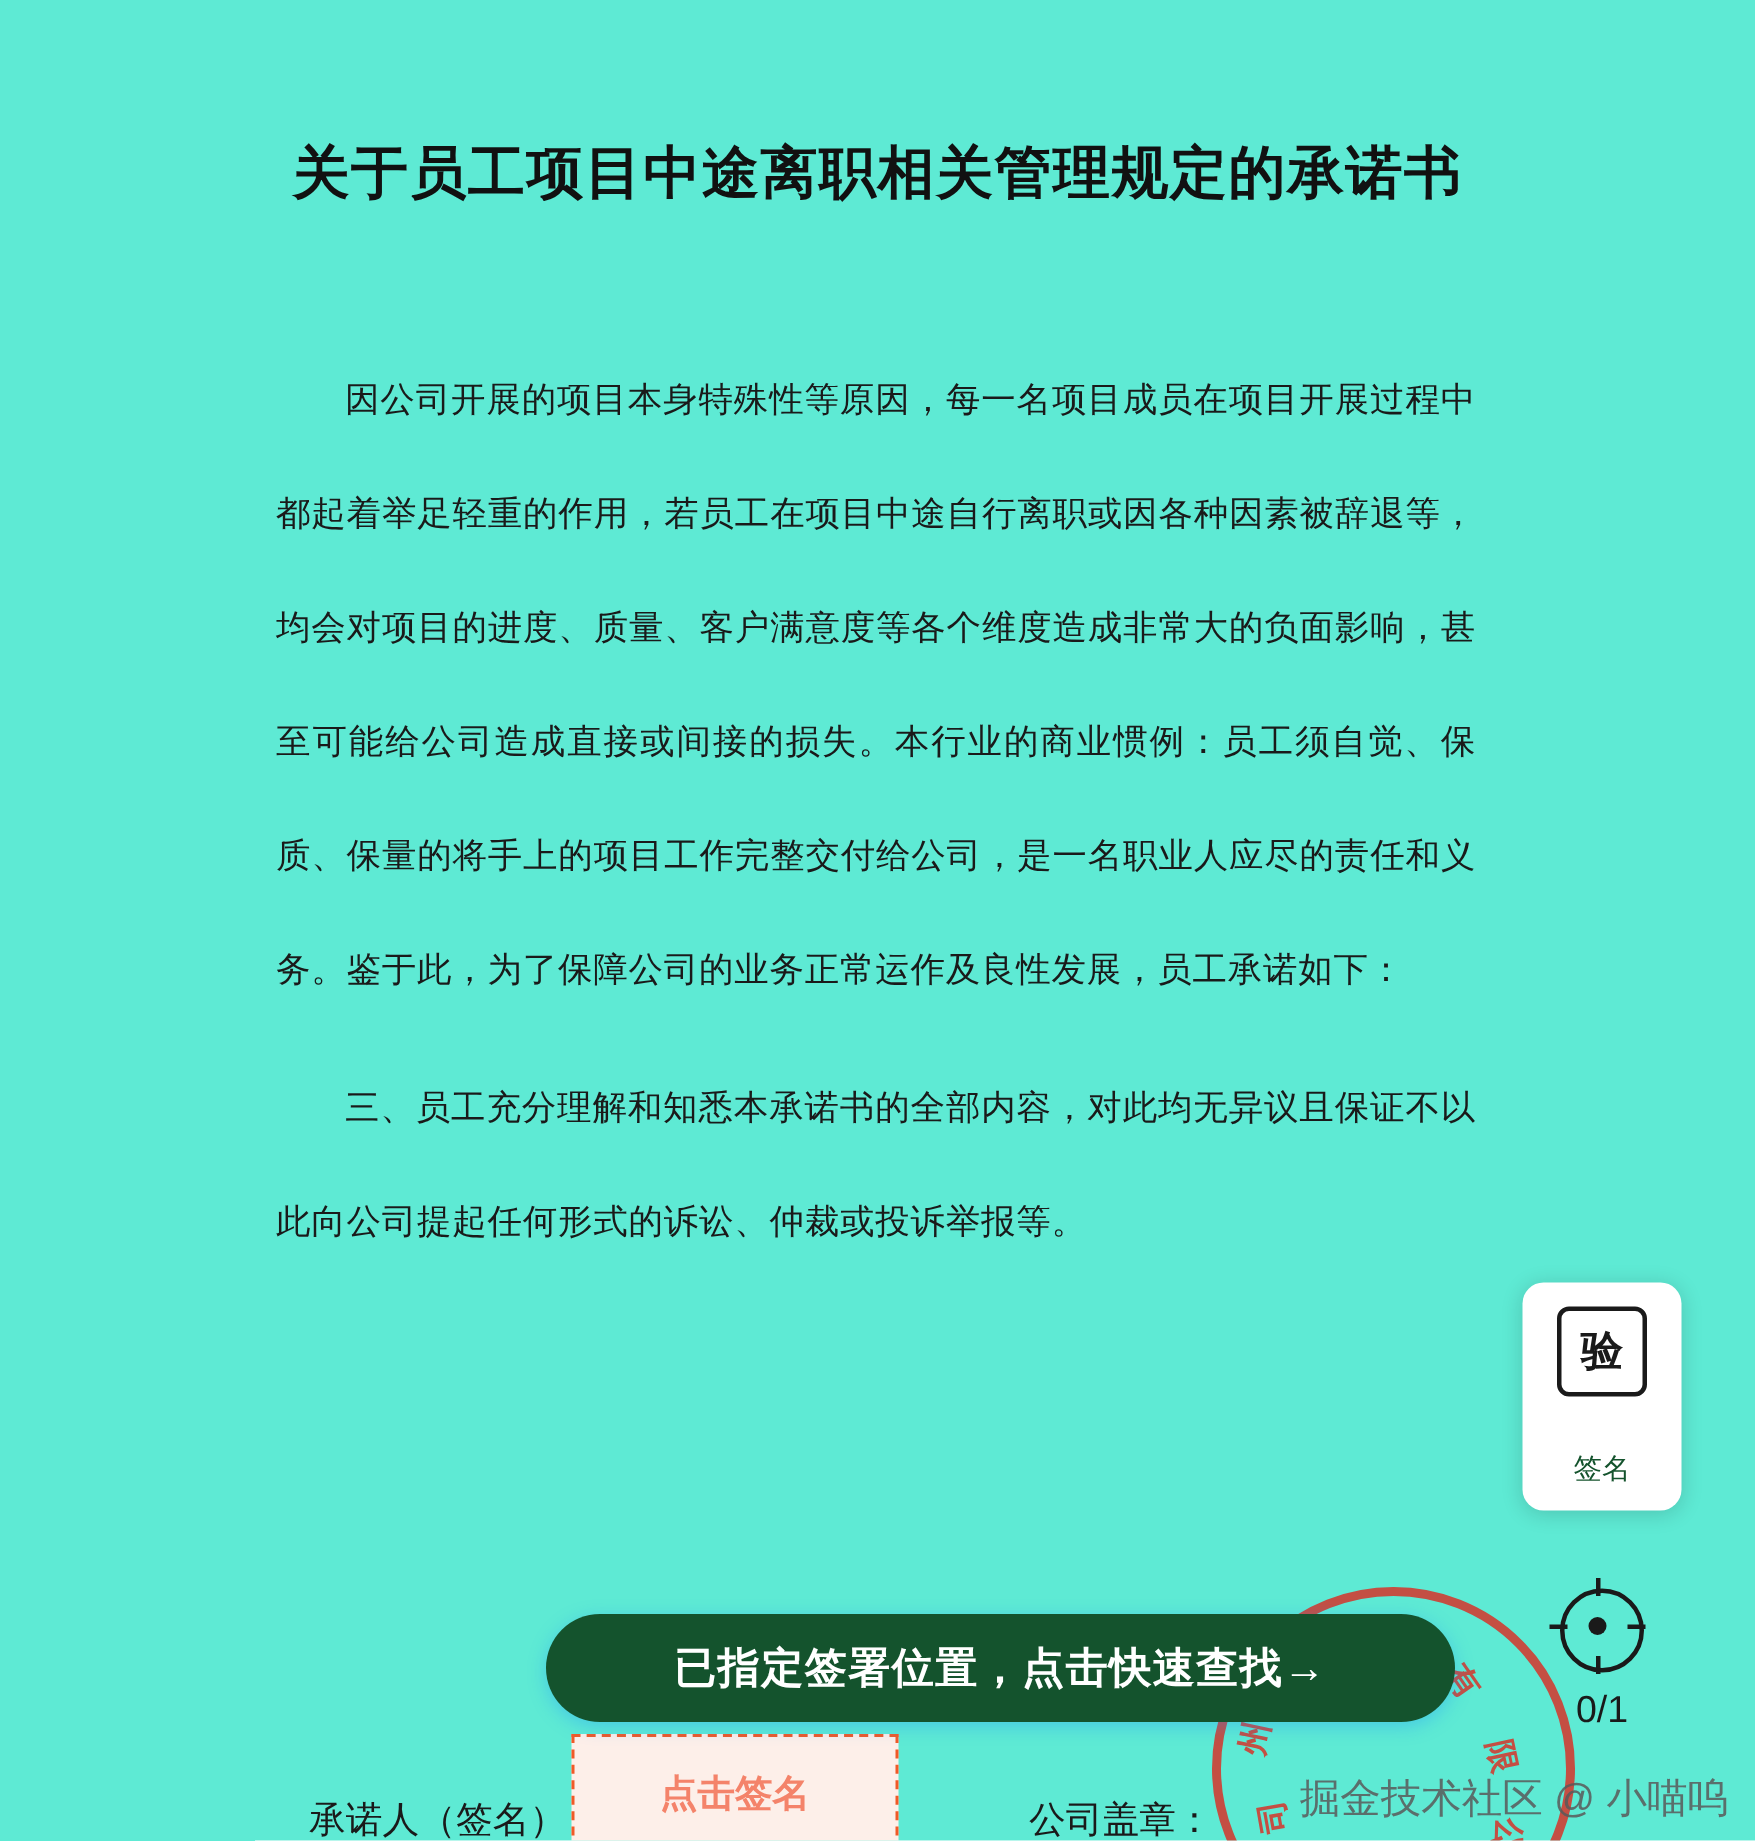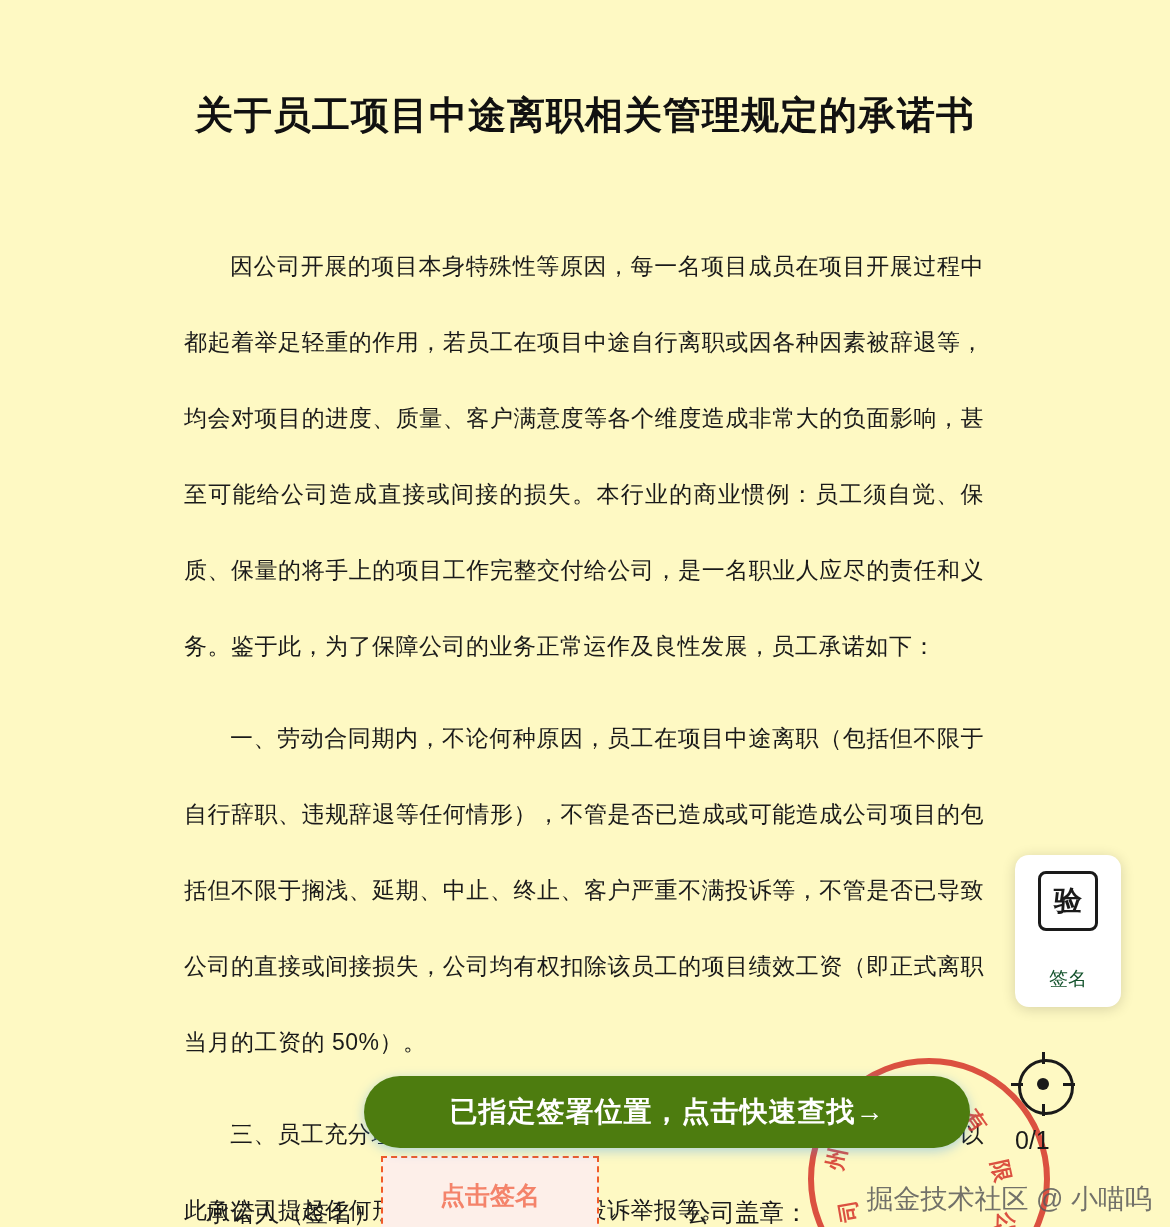--- a/index.html
+++ b/index.html
@@ -15,21 +15,21 @@
     font-family: "Liberation Sans", sans-serif;
     color: #222222;
   }
 
   
   #document-page {
     position: absolute;
     left: 0; top: 0;
     width: 1170px;
     height: 1227px;
-    background: #fef9c3;
+    background: #5eead4;
   }
 
   #doc-title {
     position: absolute;
     left: 0;
     top: 90px;
     width: 1170px;
     text-align: center;
     font-size: 38px;
     font-weight: bold;
@@ -163,21 +163,21 @@
   }
 
   #locator-control {
     position: absolute;
     left: 1015px;
     top: 1056px;
     width: 106px;
     height: 130px;
     display: flex;
     flex-direction: column;
-    align-items: flex-start;
+    align-items: center;
     cursor: pointer;
   }
   #locator-icon {
     width: 62px;
     height: 62px;
     position: relative;
   }
   #locator-icon .ring {
     position: absolute;
     left: 3px; top: 3px;
@@ -203,21 +203,21 @@
     font-weight: 500;
   }
 
   
   #quick-find-toast {
     position: absolute;
     left: 364px;
     top: 1076px;
     width: 606px;
     height: 72px;
-    background: #4d7c0f;
+    background: #14532d;
     border-radius: 36px;
     display: flex;
     align-items: center;
     justify-content: center;
     color: #ffffff;
     font-size: 28px;
     font-weight: bold;
     letter-spacing: 1px;
     box-shadow: 0 3px 12px rgba(26,140,255,0.35);
     cursor: pointer;
@@ -236,21 +236,20 @@
 </style>
 </head>
 <body>
 
 <div id="document-page">
 
   <div id="doc-title">关于员工项目中途离职相关管理规定的承诺书</div>
 
   <div id="doc-body">
     <p class="para">因公司开展的项目本身特殊性等原因，每一名项目成员在项目开展过程中都起着举足轻重的作用，若员工在项目中途自行离职或因各种因素被辞退等，均会对项目的进度、质量、客户满意度等各个维度造成非常大的负面影响，甚至可能给公司造成直接或间接的损失。本行业的商业惯例：员工须自觉、保质、保量的将手上的项目工作完整交付给公司，是一名职业人应尽的责任和义务。鉴于此，为了保障公司的业务正常运作及良性发展，员工承诺如下：</p>
-    <p class="para">一、劳动合同期内，不论何种原因，员工在项目中途离职（包括但不限于自行辞职、违规辞退等任何情形），不管是否已造成或可能造成公司项目的包括但不限于搁浅、延期、中止、终止、客户严重不满投诉等，不管是否已导致公司的直接或间接损失，公司均有权扣除该员工的项目绩效工资（即正式离职当月的工资的 50%）。</p>
     <p class="para">三、员工充分理解和知悉本承诺书的全部内容，对此均无异议且保证不以此向公司提起任何形式的诉讼、仲裁或投诉举报等。</p>
 
   </div>
 
   <div id="company-stamp">
     <div class="stamp-text">
       <span class="st1">有</span>
       <span class="st2">限</span>
       <span class="st3">公</span>
       <span class="st4">司</span>

